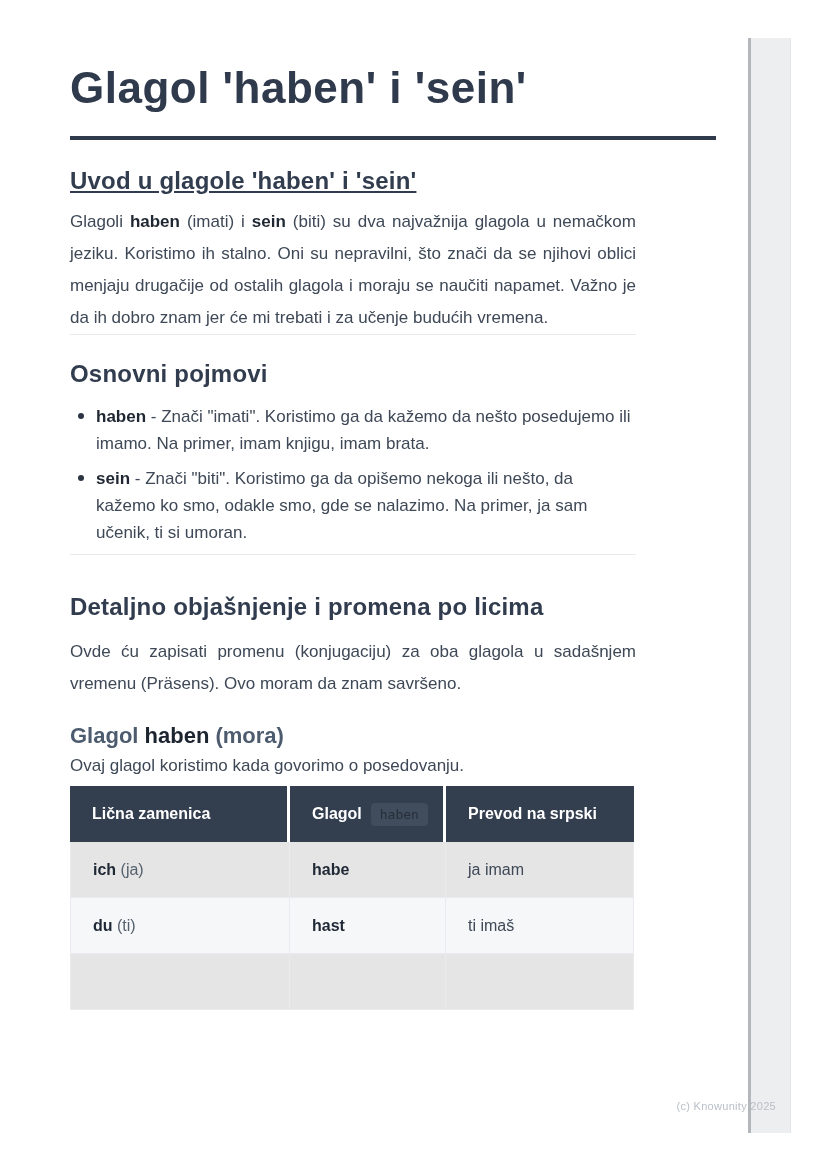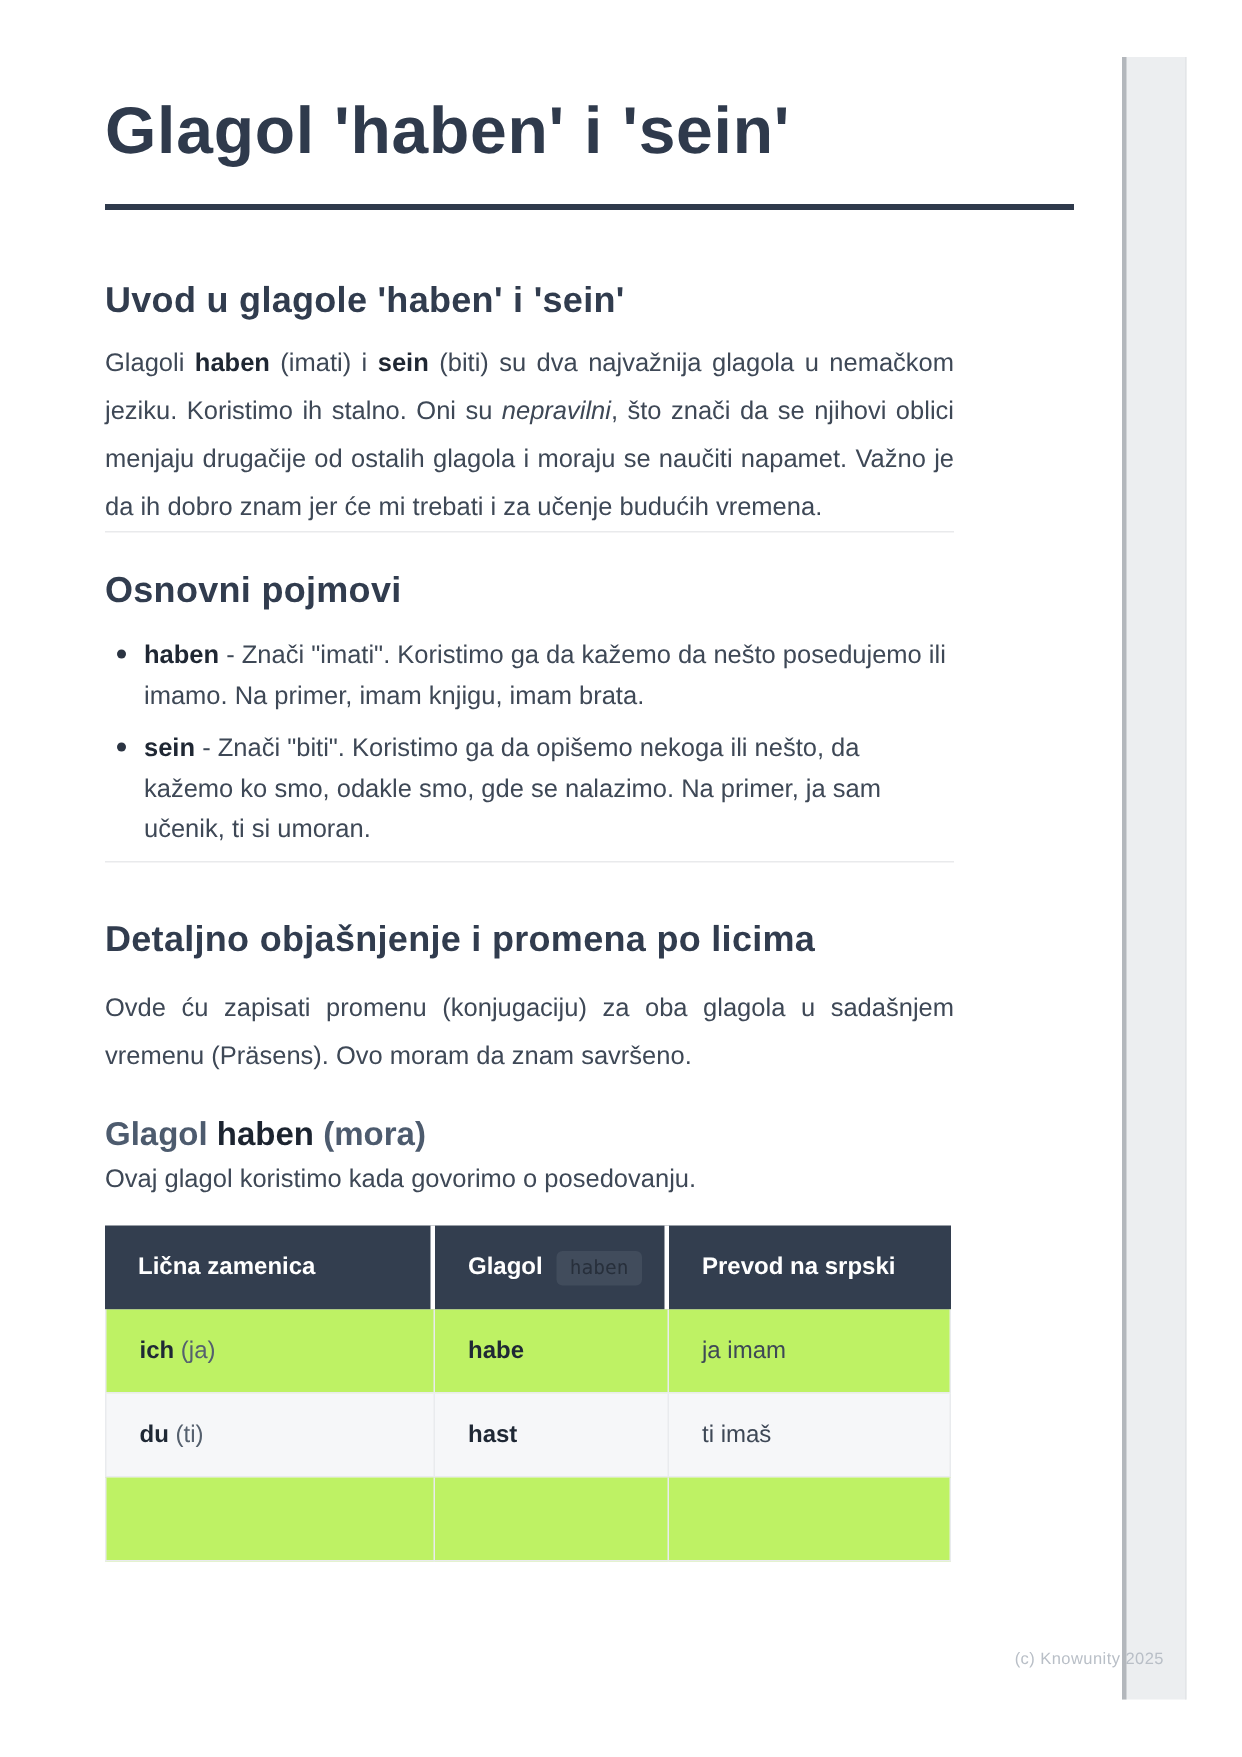--- a/index.html
+++ b/index.html
@@ -22,31 +22,31 @@
   h1{
     margin:62px 0 0 0;font-size:44px;line-height:52px;font-weight:bold;
     color:#2f3a4c;letter-spacing:.5px;white-space:nowrap;
   }
   .title-rule{margin-top:22px;width:646px;height:4px;background:#2f3a4c;}
 
   h2{
     margin:0;font-size:24px;line-height:30px;font-weight:bold;color:#313c4e;
     letter-spacing:.2px;
   }
-  .h2-intro{margin-top:46px;}
+  .h2-intro{margin-top:26px;text-decoration:underline;}
   .h2-basics{margin-top:24px;}
   .h2-details{margin-top:37px;}
 
   p{margin:0;font-size:17px;color:#3e4856;}
   .p-lead{margin-top:10px;line-height:32px;text-align:justify;}
   .p-details{margin-top:14px;line-height:32px;text-align:justify;}
   .p-haben{line-height:31px;}
 
   p b,li b{color:#1f2733;}
-  .it{font-style:italic;}
+  .it{}
 
   hr.div{border:none;height:1px;background:#e9eaec;margin:0;}
   .div1{margin-top:0;}
   .div2{margin-top:7px;}
 
   ul.concepts{margin:14px 0 0 0;padding:0 0 0 26px;list-style:none;}
   ul.concepts li{
     position:relative;font-size:17px;line-height:27px;color:#3e4856;
     margin:0 0 8px 0;
   }
@@ -55,40 +55,40 @@
     background:#2b3442;
   }
 
   h3{
     margin:22px 0 0 0;font-size:22px;line-height:28px;font-weight:bold;
     color:#4d5b6e;
   }
   h3 .h3-bold{color:#1c2430;}
 
   table.conj{
-    margin-top:16px;width:564px;border-collapse:separate;border-spacing:0;
+    margin-top:5px;width:564px;border-collapse:separate;border-spacing:0;
     table-layout:fixed;
   }
   table.conj col.c1{width:220px;}
   table.conj col.c2{width:156px;}
   table.conj col.c3{width:188px;}
   table.conj th{
     background:#333e4f;color:#ffffff;font-size:16px;font-weight:bold;
     text-align:left;padding:0 0 0 22px;height:56px;border-right:3px solid #ffffff;
     box-sizing:border-box;
   }
   table.conj th:last-child{border-right:none;}
   .code-chip{
     font-family:"DejaVu Sans Mono",monospace;font-size:13px;font-weight:normal;
     background:#414c5c;color:#272f3b;border-radius:4px;padding:4px 9px;margin-left:9px;
   }
   table.conj td{
     font-size:16px;color:#3e4856;padding:0 0 0 22px;height:56px;
     border-bottom:1px solid #e9ebee;border-right:1px solid #e9ebee;
-    box-sizing:border-box;background:#bef264;
+    box-sizing:border-box;background:#e5e5e5;
   }
   table.conj td:first-child{border-left:1px solid #e9ebee;}
   table.conj tr.alt td{background:#f6f7f9;}
   td .pron-rest{color:#55606e;}
   td b{color:#1f2835;}
 
   .bottom-mask{position:absolute;left:0;top:1146px;width:828px;height:25px;background:#ffffff;z-index:4;}
 
   .footer{
     position:absolute;top:1100px;right:52px;font-size:11px;color:#b9bfc7;

